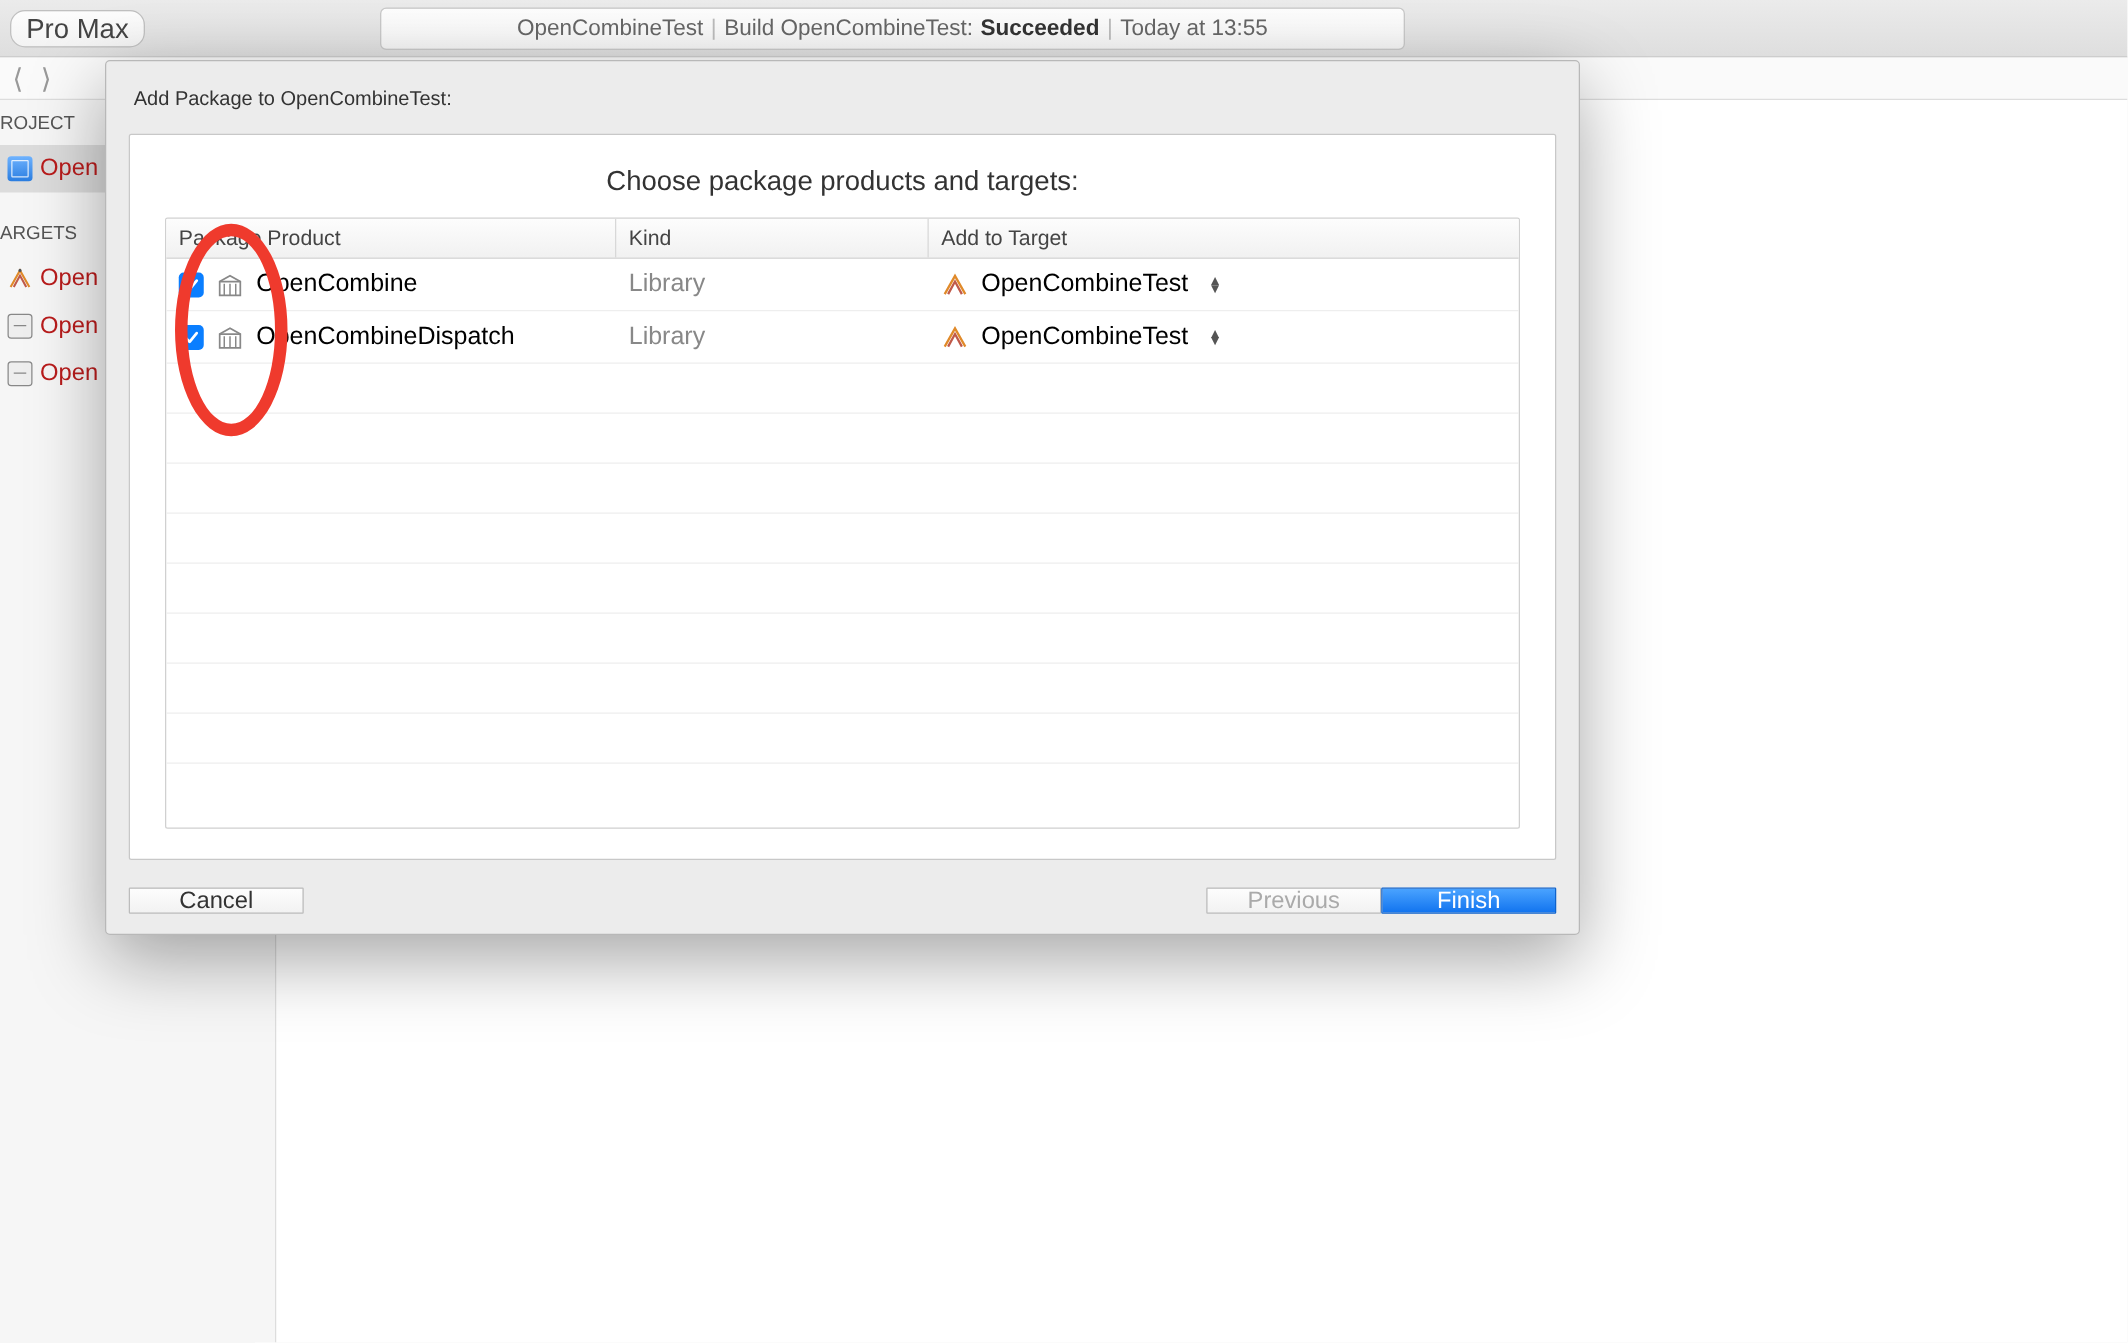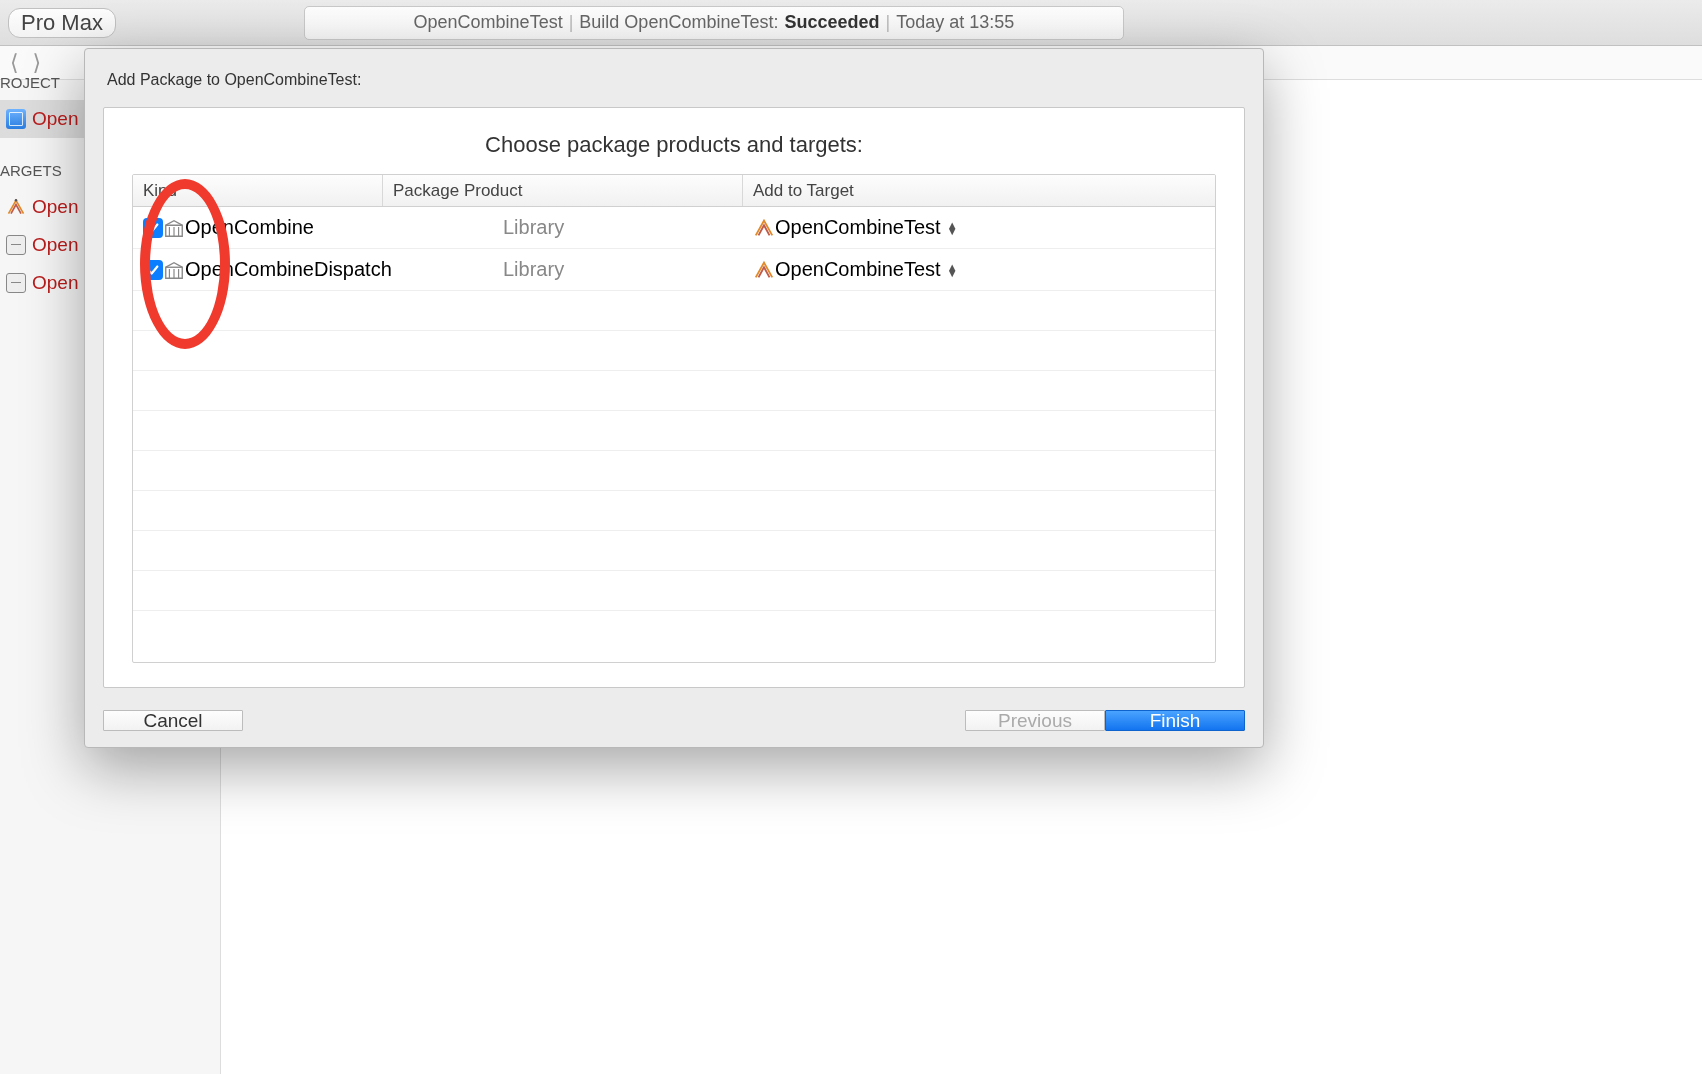--- a/index.html
+++ b/index.html
@@ -64,21 +64,21 @@
     .nav-chevron {
       color: #999;
       font-size: 22px;
       padding: 0 2px;
     }
 
     
     .sidebar {
       position: absolute;
       left: 0;
-      top: 64px;
+      top: 80px;
       width: 90px;
       overflow: hidden;
     }
     .side-header {
       height: 36px;
       display: flex;
       align-items: center;
       font-size: 15px;
       color: #555;
       padding-left: 0;
@@ -205,20 +205,21 @@
     .pkg-row {
       display: flex;
       height: 42px;
       border-bottom: 1px solid #eee;
     }
     .pkg-row .cell {
       display: flex;
       align-items: center;
       padding: 0 10px;
       font-size: 20px;
+      gap: 10px;
     }
     .pkg-row .col-kind { color: #888; }
 
     .check {
       width: 20px; height: 20px;
       background: #0a7eff;
       border-radius: 4px;
       display: flex; align-items:center; justify-content:center;
       flex-shrink: 0;
     }
@@ -329,22 +330,22 @@
 
 <div class="main-area"></div>
 
 <div class="dialog">
   <div class="dialog-title">Add Package to OpenCombineTest:</div>
   <div class="dialog-body">
     <div class="body-heading">Choose package products and targets:</div>
 
     <div class="pkg-table">
       <div class="pkg-head">
+        <div class="cell col-product">Package Product</div>
         <div class="cell col-kind">Kind</div>
-        <div class="cell col-product">Package Product</div>
         <div class="cell col-target">Add to Target</div>
       </div>
       <div class="pkg-rows">
 
         <div class="pkg-row">
           <div class="cell col-product">
             <span class="check">
               <svg viewBox="0 0 16 16">
                   <path d="M3 8.5 L6.5 12 L13 4" fill="none" stroke="#fff" stroke-width="2.5" stroke-linecap="round" stroke-linejoin="round"></path>
                 </svg>

